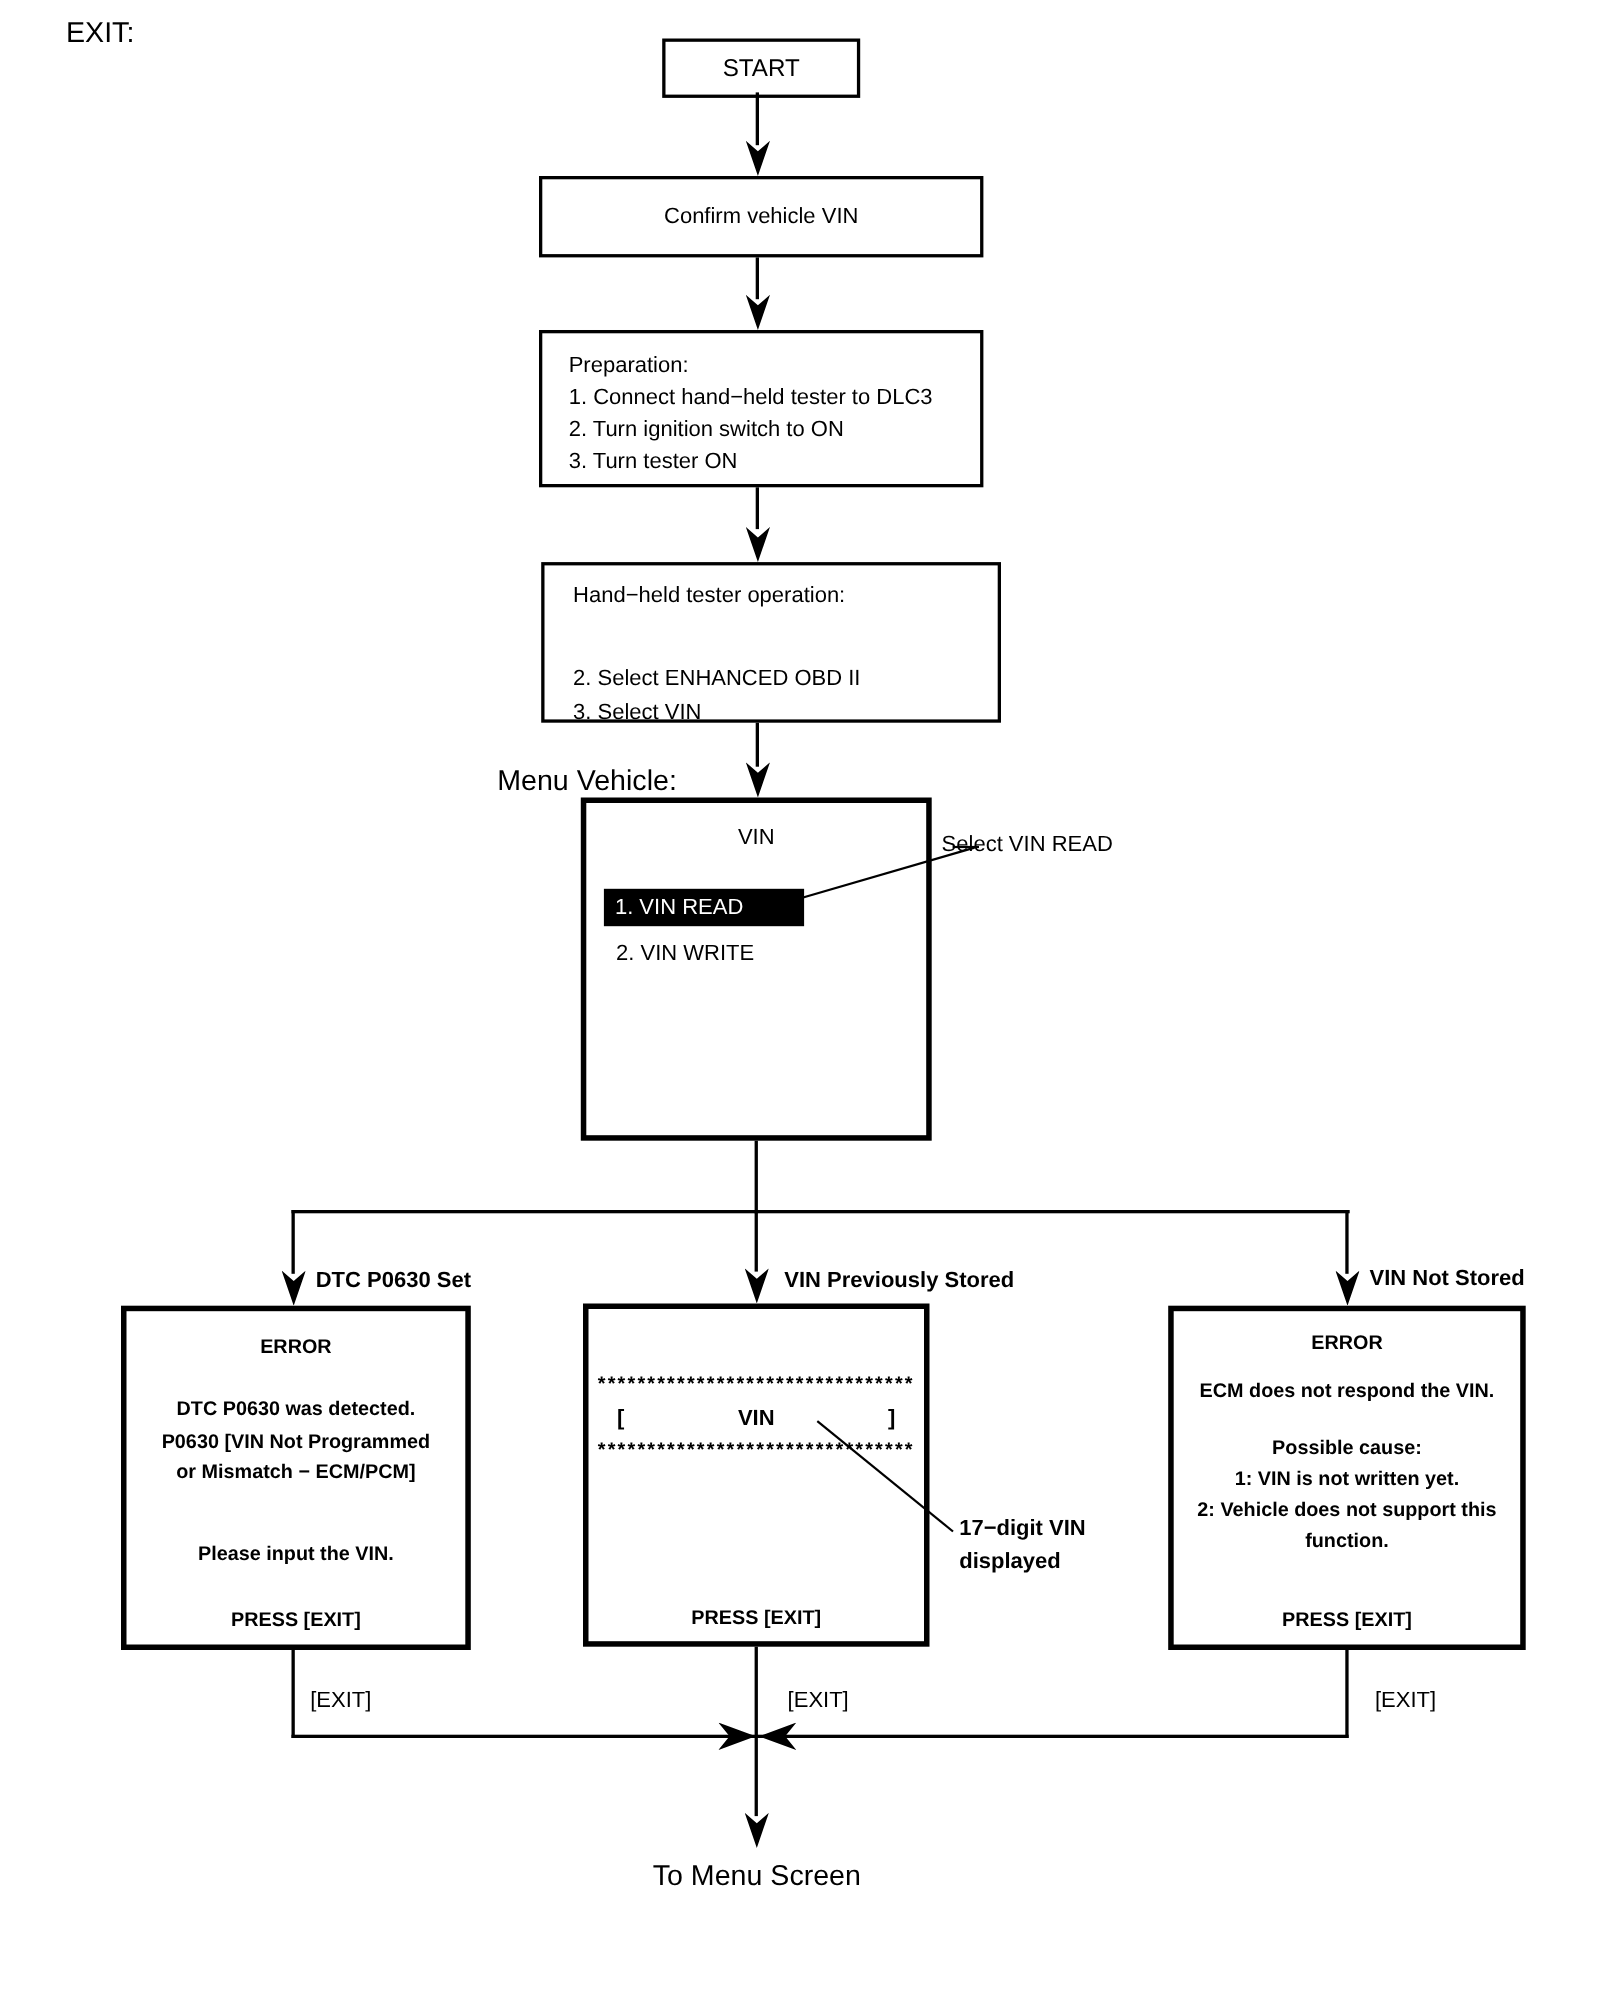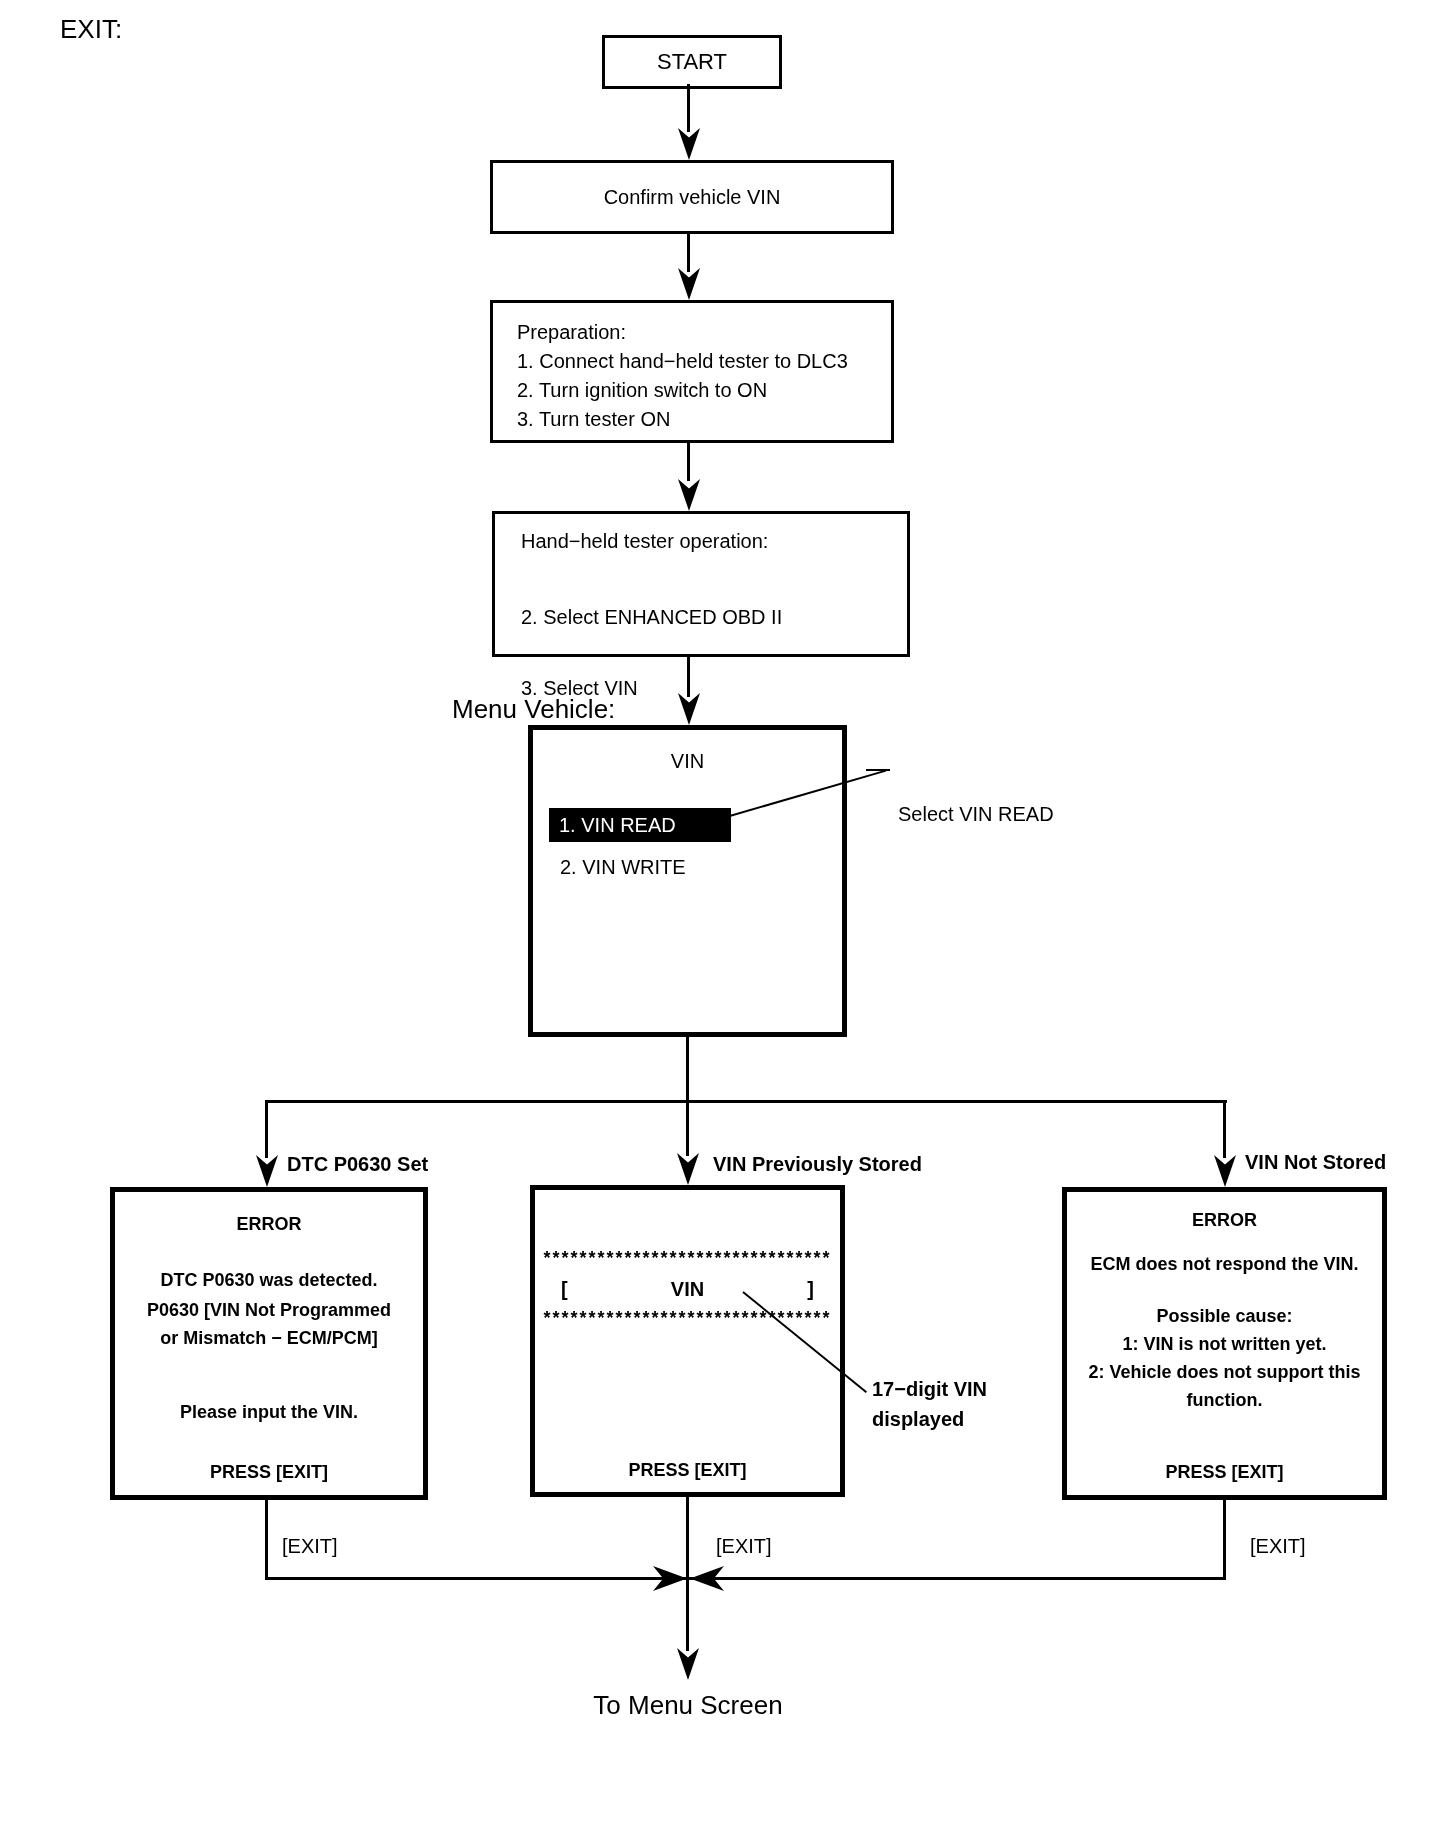--- a/index.html
+++ b/index.html
@@ -61,37 +61,37 @@
     <div class="boxtext">2. Turn ignition switch to ON</div>
     <div class="boxtext">3. Turn tester ON</div>
   </div>
 
   <div class="vline" style="left:687px;top:443px;height:38px;"></div>
   <div class="ad" style="left:678px;top:479px;"></div>
 
   <div class="box thin" style="left:492px;top:511px;width:418px;height:146px;padding:12px 0 0 26px;">
     <div class="boxtext" style="line-height:31px;">Hand−held tester operation:</div>
     <div class="boxtext" style="line-height:31px;margin-top:45px;">2. Select ENHANCED OBD II</div>
-    <div class="boxtext" style="line-height:31px;margin-top:40px;">3. Select VIN</div>
+    <div class="boxtext" style="line-height:31px;">3. Select VIN</div>
   </div>
 
   <div class="lbl f26" style="left:452px;top:694px;">Menu Vehicle:</div>
 
   <div class="vline" style="left:687px;top:657px;height:40px;"></div>
   <div class="ad" style="left:678px;top:693px;"></div>
 
   <div class="box thick" style="left:528px;top:725px;width:319px;height:312px;">
     <div class="ctr f20" style="top:20px;">VIN</div>
     <div class="menu-hl" style="left:16px;top:78px;width:172px;height:34px;">1. VIN READ</div>
     <div class="lbl f20" style="left:27px;top:126px;">2. VIN WRITE</div>
   </div>
 
   <div class="dline" style="left:716px;top:819px;width:177px;transform:rotate(-16.2deg);"></div>
   <div class="hline" style="left:866px;top:769px;width:24px;height:2px;"></div>
-  <div class="lbl f20" style="left:898px;top:757px;margin-top:46px;">Select VIN READ</div>
+  <div class="lbl f20" style="left:856px;top:757px;">Select VIN READ</div>
 
   <div class="vline" style="left:686px;top:1037px;height:66px;"></div>
   <div class="hline" style="left:265px;top:1100px;width:962px;"></div>
 
   <div class="vline" style="left:265px;top:1100px;height:58px;"></div>
   <div class="ad" style="left:256px;top:1155px;"></div>
   <div class="lbl f20 bold" style="left:287px;top:1153px;">DTC P0630 Set</div>
 
   <div class="vline" style="left:686px;top:1100px;height:56px;"></div>
   <div class="ad" style="left:677px;top:1153px;"></div>

